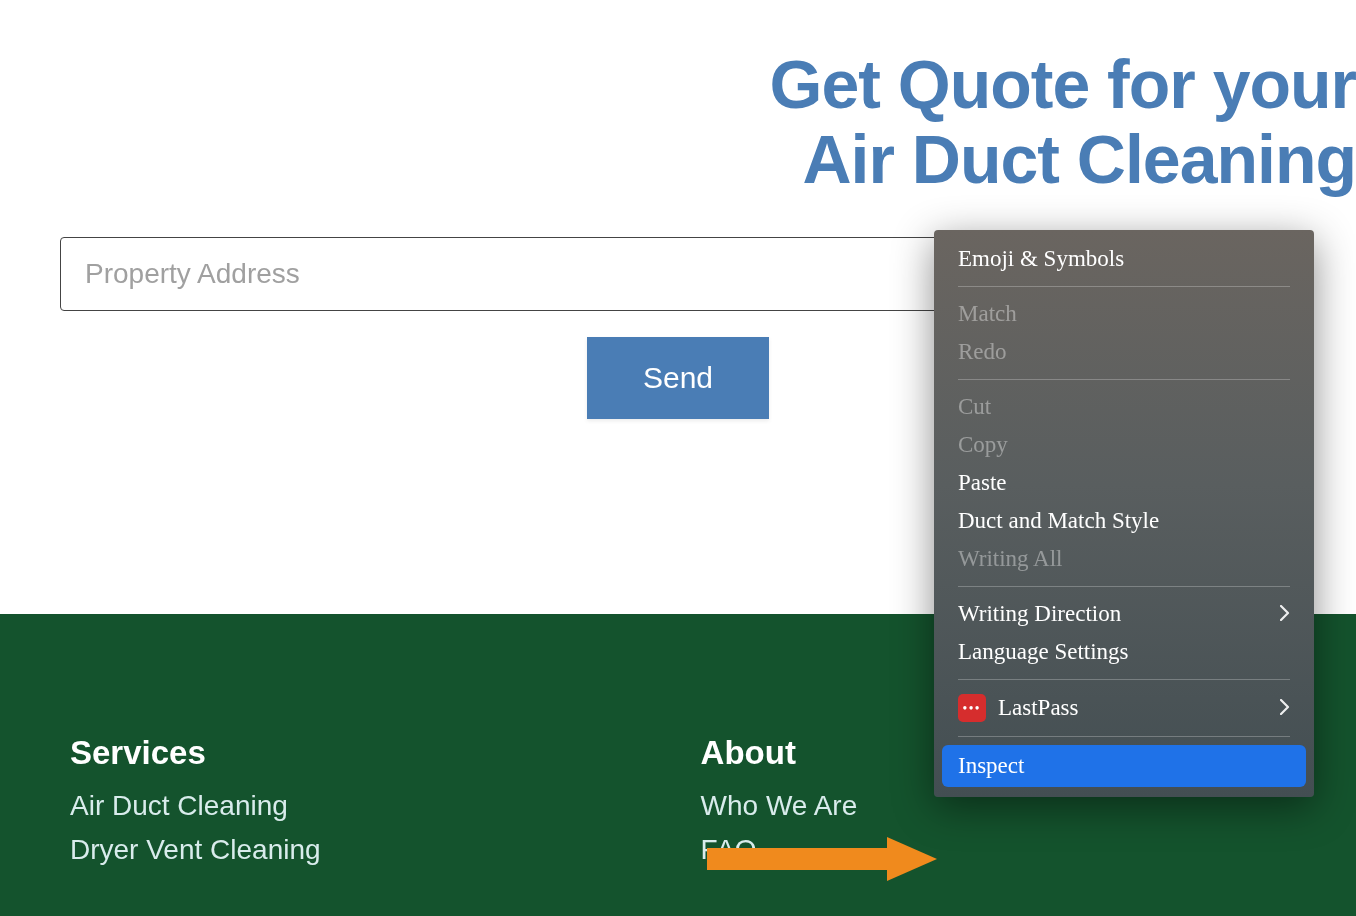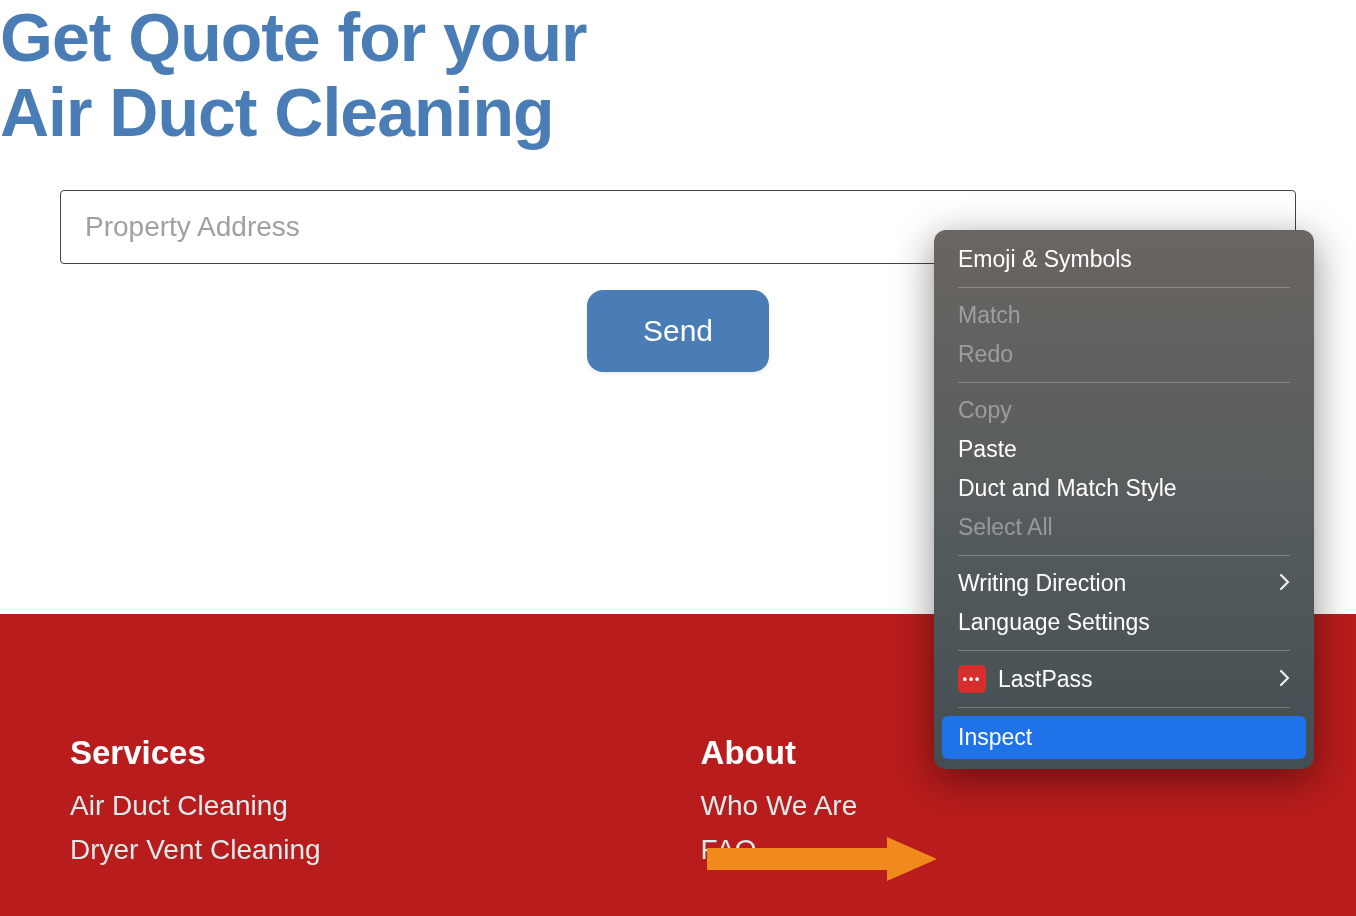--- a/index.html
+++ b/index.html
@@ -9,22 +9,23 @@
     }
     body {
       font-family: -apple-system, BlinkMacSystemFont, "Segoe UI", Helvetica, Arial, sans-serif;
       background: #ffffff;
       width: 1356px;
       height: 916px;
       position: relative;
       overflow: hidden;
     }
     .hero {
-      text-align: left;
+      text-align: right;
       padding-top: 0;
+      margin-top: 47px;
     }
     .hero h1 {
       font-size: 68px;
       font-weight: 700;
       color: #4a7db5;
       line-height: 1.1;
       letter-spacing: -1px;
       font-family: "Helvetica Neue", Arial, sans-serif;
     }
     .form-area {
@@ -47,32 +48,32 @@
     .send-row {
       text-align: center;
       padding-top: 26px;
     }
     .send-btn {
       background: #4a7db5;
       color: #fff;
       font-size: 30px;
       font-weight: 500;
       border: none;
-      border-radius: 16px;
+      border-radius: 0;
       padding: 24px 56px;
       cursor: pointer;
       font-family: inherit;
       box-shadow: 0 2px 4px rgba(0,0,0,0.08);
     }
     .footer {
       position: absolute;
       bottom: 0;
       left: 0;
       right: 0;
-      background: #b91c1c;
+      background: #14532d;
       padding: 120px 70px 0 70px;
       height: 302px;
       display: flex;
       gap: 380px;
     }
     .foot-col h2 {
       color: #fff;
       font-size: 33px;
       font-weight: 700;
       margin-bottom: 18px;
@@ -86,24 +87,25 @@
       font-weight: 400;
     }
 
     
     .ctx-menu {
       position: absolute;
       top: 230px;
       left: 934px;
       width: 380px;
       background: linear-gradient(to bottom, #6a6560 0%, #595e5f 45%, #434e52 100%);
-      border-radius: 12px;
+      border-radius: 4px;
       box-shadow: 0 10px 40px rgba(0,0,0,0.45);
       padding: 10px 0;
       color: #fff;
+      font-family: Liberation Serif, serif;
     }
     .ctx-item {
       padding: 6px 24px;
       font-size: 23px;
       font-weight: 500;
       display: flex;
       align-items: center;
       gap: 12px;
       cursor: default;
     }
@@ -186,30 +188,33 @@
   </div>
   <div class="ctx-sep"></div>
   <div class="ctx-item disabled">
     <span>Match</span>
   </div>
   <div class="ctx-item disabled">
     <span>Redo</span>
   </div>
   <div class="ctx-sep"></div>
   <div class="ctx-item disabled">
+    <span>Cut</span>
+  </div>
+  <div class="ctx-item disabled">
     <span>Copy</span>
   </div>
   <div class="ctx-item enabled">
     <span>Paste</span>
   </div>
   <div class="ctx-item enabled">
     <span>Duct and Match Style</span>
   </div>
   <div class="ctx-item disabled">
-    <span>Select All</span>
+    <span>Writing All</span>
   </div>
   <div class="ctx-sep"></div>
   <div class="ctx-item enabled">
     <span>Writing Direction</span>
     <span class="chev">
       <svg width="10" height="16" viewBox="0 0 10 16">
           <path d="M1 1 L8 8 L1 15" stroke="#fff" stroke-width="2.2" fill="none" stroke-linecap="round" stroke-linejoin="round"></path>
         </svg>
     </span>
   </div>

